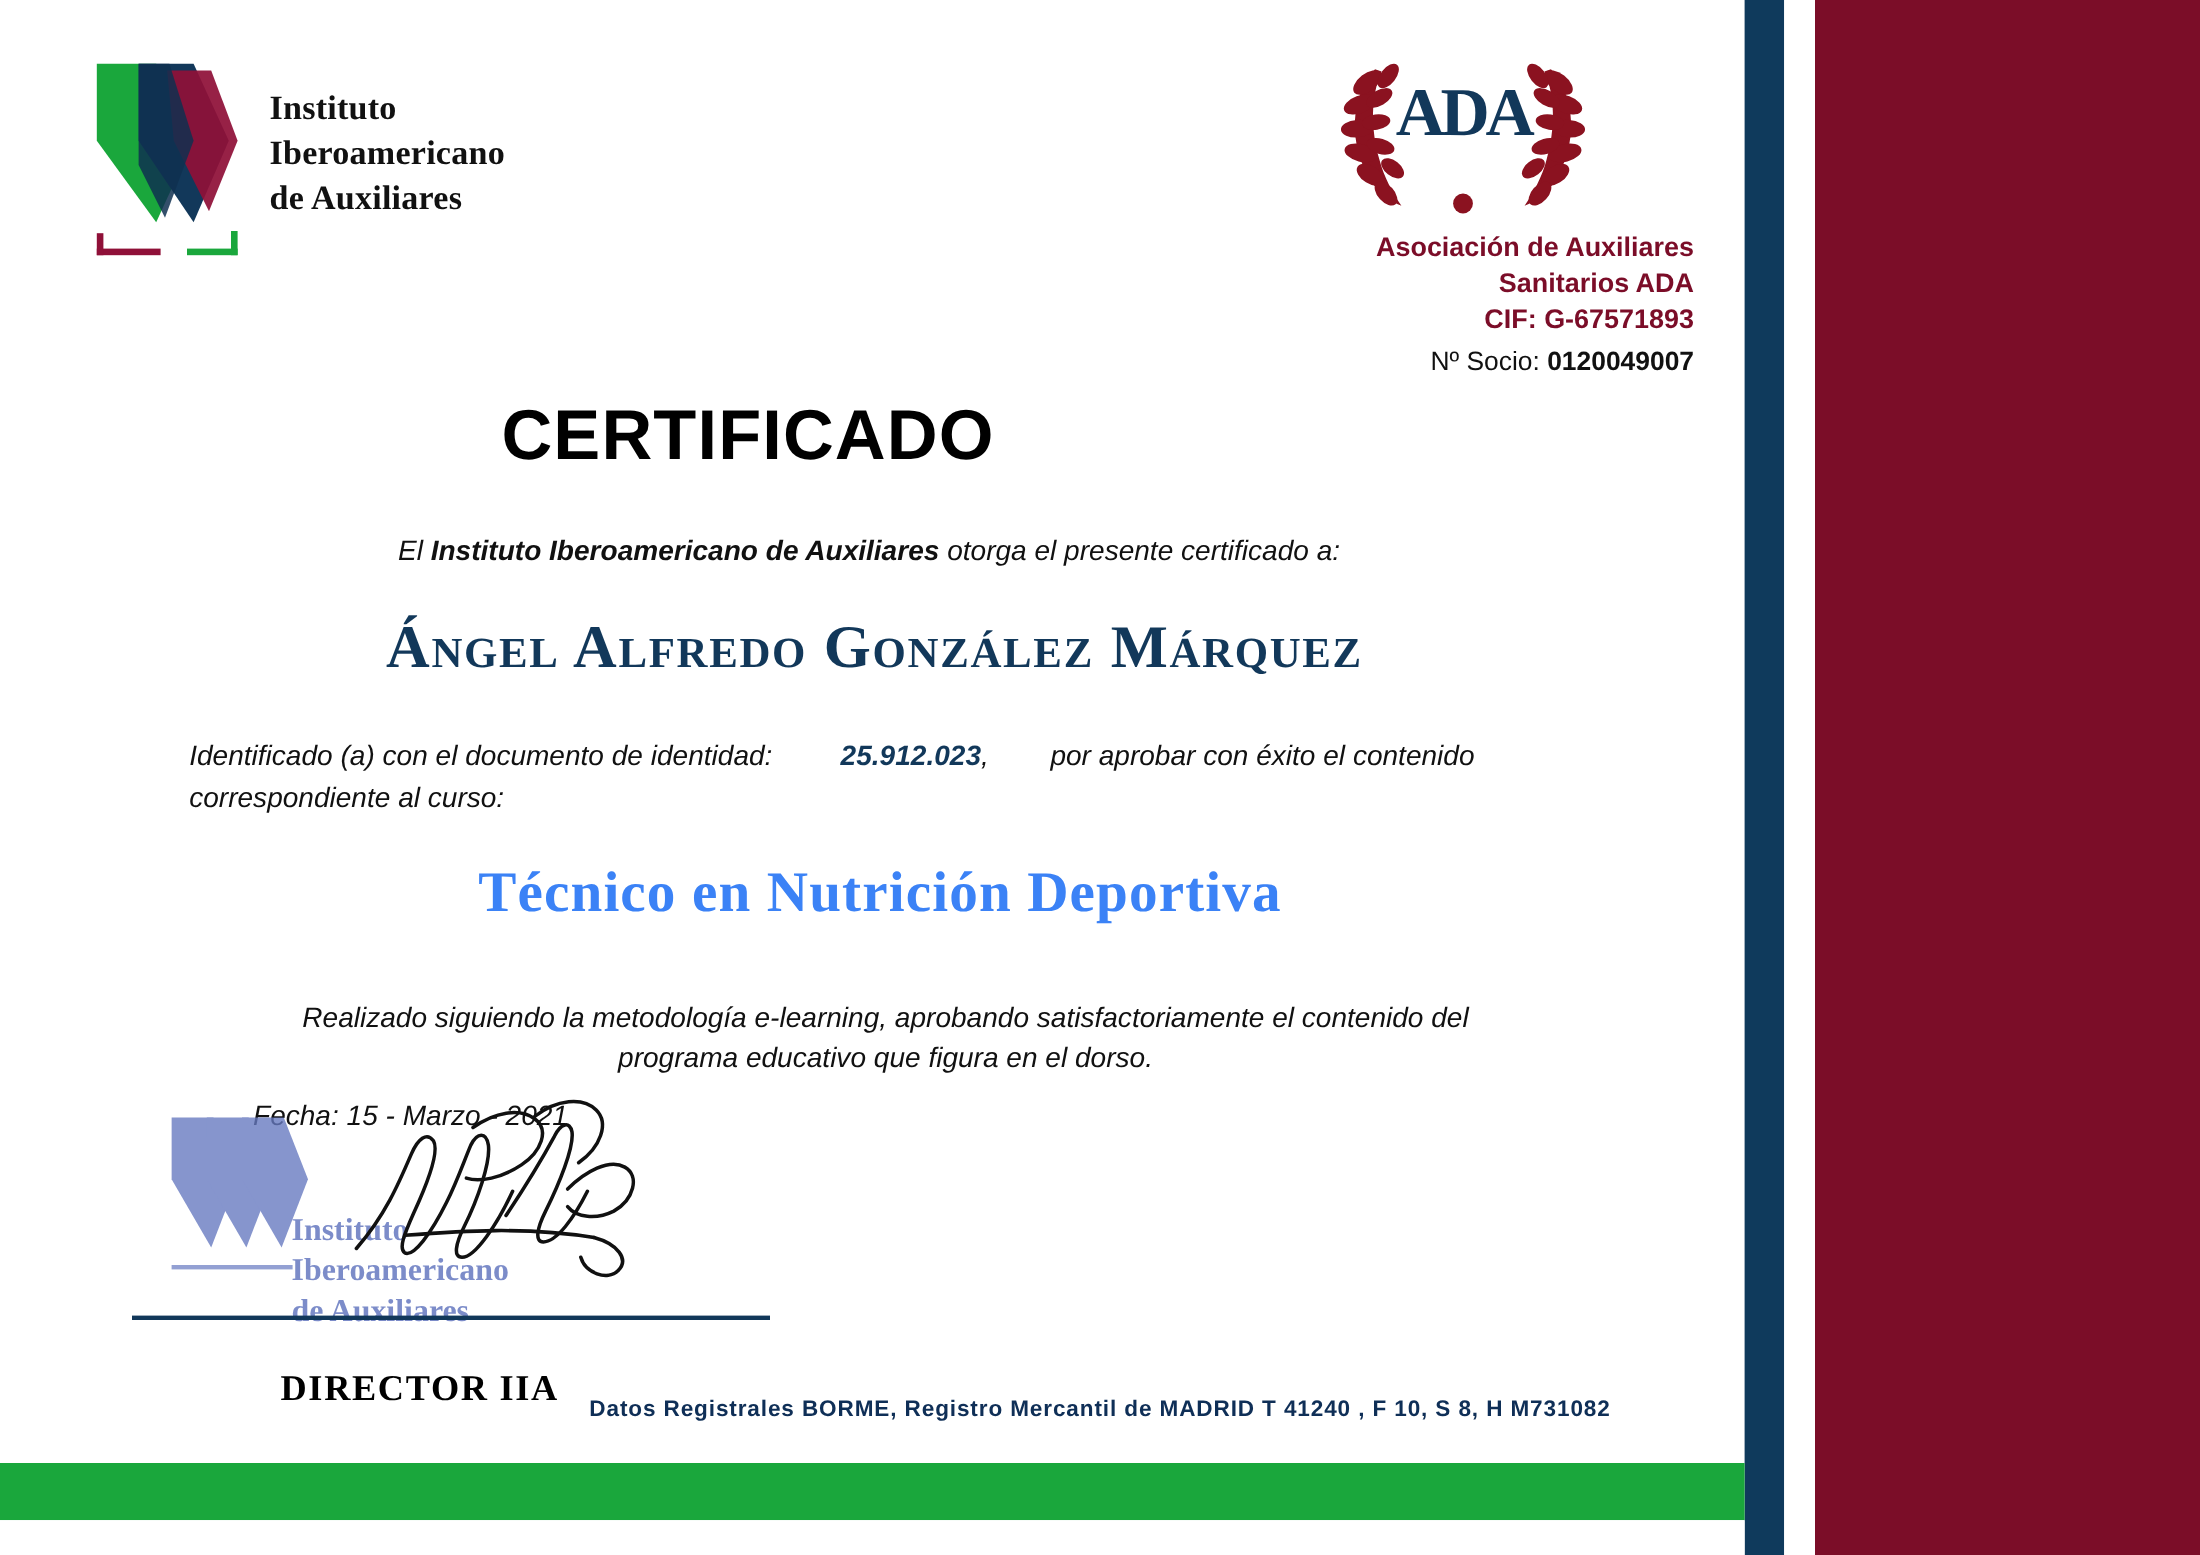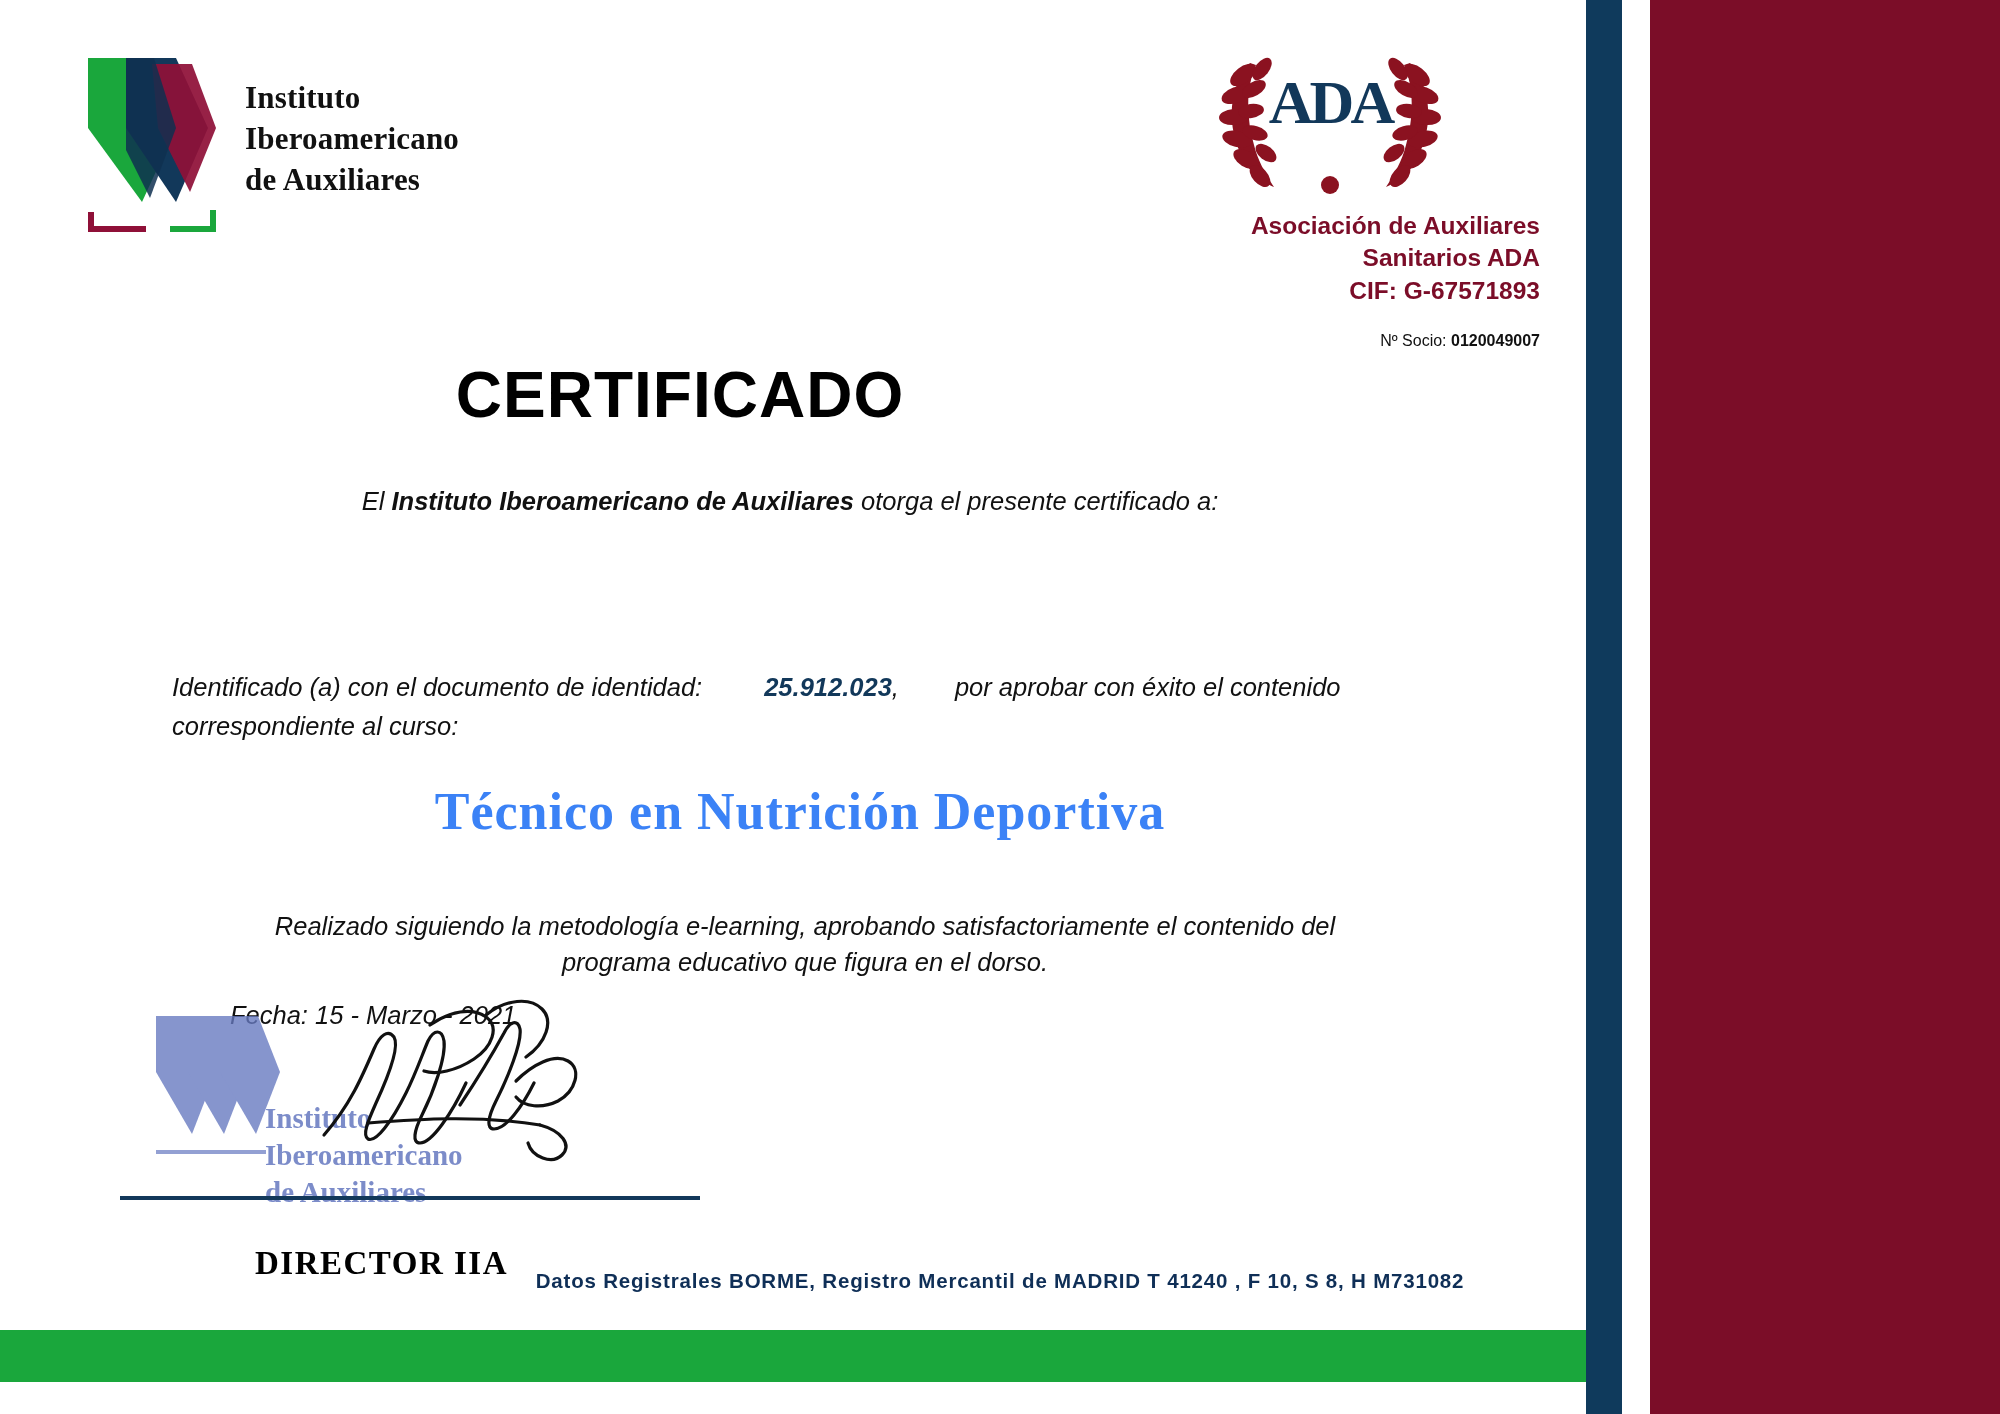--- a/index.html
+++ b/index.html
@@ -108,22 +108,22 @@
     position: relative;
   }
   .ada-lines {
     margin-top: 10px;
     color: #7b0d28;
     font-weight: bold;
     font-size: 24.5px;
     line-height: 1.32;
   }
   .ada-socio {
-    margin-top: 25px;
-    font-size: 16px;
+    margin-top: 8px;
+    font-size: 24px;
     color: #111111;
   }
   .ada-socio b { color: #111111; }
 
   
   .cert-title {
     position: absolute;
     left: 240px;
     top: 358px;
     width: 880px;
@@ -358,20 +358,21 @@
       <b>0120049007</b>
     </div>
   </div>
 
   <div class="cert-title">CERTIFICADO</div>
 
   <div class="otorga">
     <span>El </span><b>Instituto Iberoamericano de Auxiliares</b><span> otorga el presente certificado a:</span>
   </div>
 
+  <div class="student-name">Ángel Alfredo González Márquez</div>
 
   <div class="ident-line">
     <span>Identificado (a) con el documento de identidad:</span><span class="sp-a"></span><span class="ident-doc">25.912.023</span><span>,</span><span class="sp-b"></span><span>por aprobar con éxito el contenido</span><br>
     <span>correspondiente al curso:</span>
   </div>
 
   <div class="course-name">Técnico en Nutrición Deportiva</div>
 
   <div class="method-text">
     <span>Realizado siguiendo la metodología e-learning, aprobando satisfactoriamente el contenido del programa</span>

